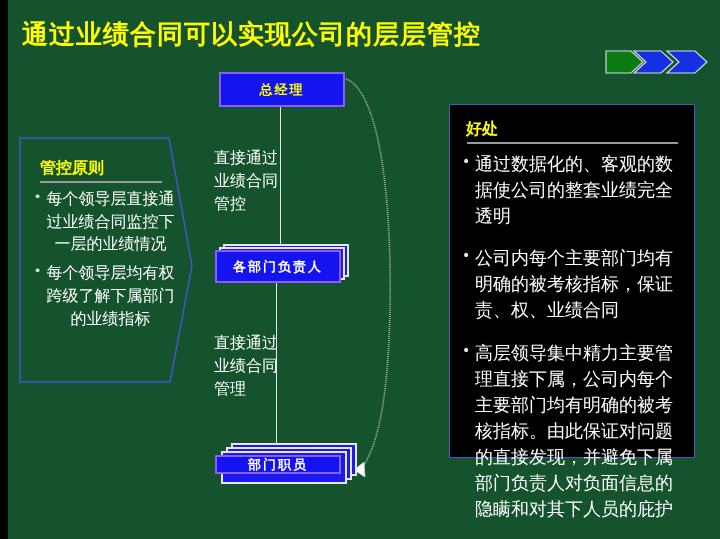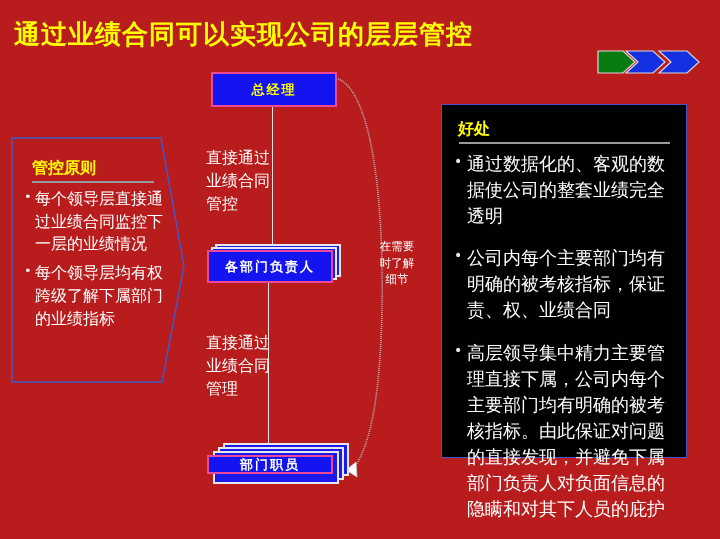--- a/index.html
+++ b/index.html
@@ -2,36 +2,36 @@
 <html><head>
 <meta charset="utf-8">
 <style>
   html,body{margin:0;padding:0;background:#000;}
   body{
     width:720px;height:539px;
     position:relative;overflow:hidden;
     font-family:"DejaVu Sans","Liberation Sans",sans-serif;
     background:#000000;
   }
-  .slide{position:absolute;inset:0;background:#b91c1c;}
+  .slide{position:absolute;inset:0;background:#14532d;margin-left:8px;}
 
   
   .title{
     position:absolute;left:14px;top:17px;
     font-size:26px;font-weight:bold;color:#ffff00;
     letter-spacing:1px;white-space:nowrap;
     font-family:"DejaVu Sans","Liberation Sans",sans-serif;
   }
 
   
   .chev-group{position:absolute;left:597px;top:50px;width:104px;height:24px;}
 
   
   .left-panel{
-    position:absolute;left:10px;top:136px;width:178px;height:248px;
+    position:absolute;left:10px;top:136px;width:178px;height:248px;text-align:center;
   }
   .left-panel svg{position:absolute;left:0;top:0;}
   .panel-head{
     position:absolute;font-size:16px;font-weight:bold;color:#ffff00;
     white-space:nowrap;
   }
   .panel-rule{position:absolute;height:2px;background:#9a9a9a;}
   .bullets{position:absolute;}
   .bullet{
     display:flex;align-items:flex-start;
@@ -53,21 +53,21 @@
   }
   .right-panel .panel-head{left:16px;top:14px;}
   .right-panel .panel-rule{left:17px;top:37px;width:211px;}
   .right-panel .bullets{left:12px;top:46px;width:226px;}
   .right-panel .bullet{margin-bottom:16px;}
   .right-panel .bullet .btxt{font-size:18px;line-height:1.45;}
   .right-panel .bullet .dot{font-size:14px;line-height:1.45;width:13px;}
 
   
   .obox{
-    position:absolute;background:#1414f0;border:2px solid #ec4899;
+    position:absolute;background:#1414f0;border:2px solid #8b5cf6;
     box-sizing:border-box;display:flex;align-items:center;justify-content:center;
     font-size:13px;font-weight:bold;letter-spacing:2px;
   }
   .obox.shadow{background:#1a1aee;border:2px solid #e8e8e8;}
   .obox-top{left:211px;top:72px;width:126px;height:35px;color:#ffff00;}
   .obox-mid{left:207px;top:250px;width:126px;height:33px;color:#ffffff;align-items:center;}
   .obox-bot{left:207px;top:455px;width:126px;height:19px;color:#ffffff;}
 
   
   .vline{position:absolute;background:#e6e6e6;width:1px;}
@@ -163,17 +163,14 @@
   <div class="obox obox-bot">
     <span>部门职员</span>
   </div>
 
   <div class="slabel" style="left:206px;top:148px;width:80px;">直接通过
 业绩合同
 管控</div>
   <div class="slabel" style="left:206px;top:333px;width:80px;">直接通过
 业绩合同
 管理</div>
-  <div class="vlabel" style="left:374px;top:238px;width:46px;">在需要
-时了解
-细节</div>
 
 </div>
 
 </body></html>

